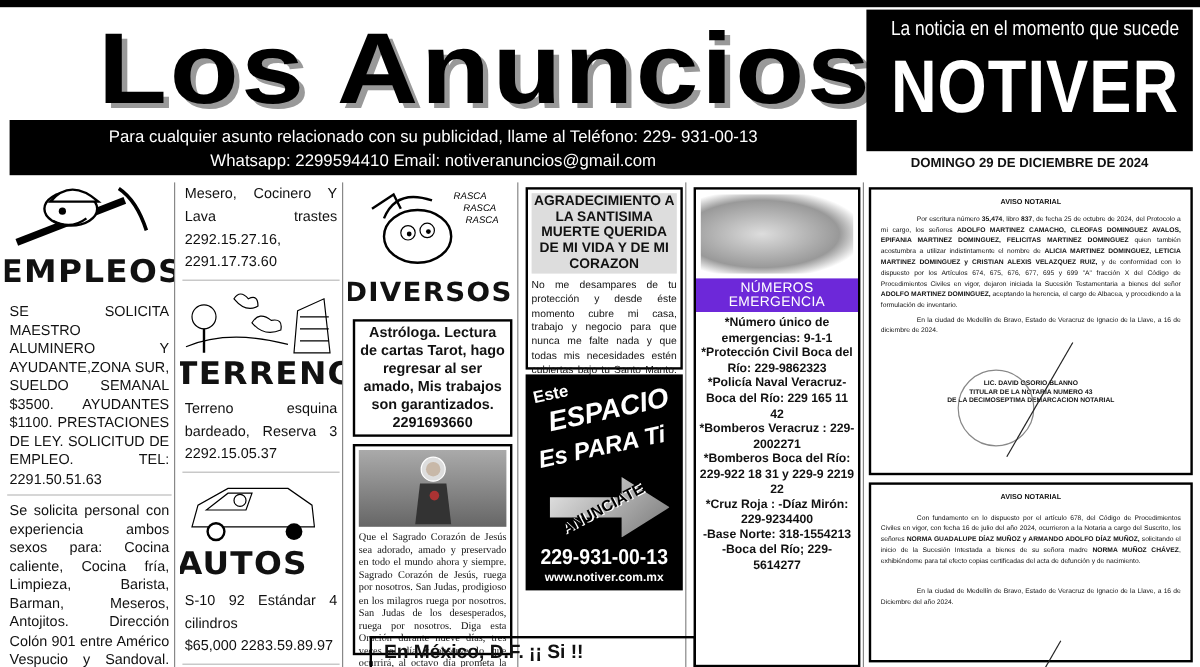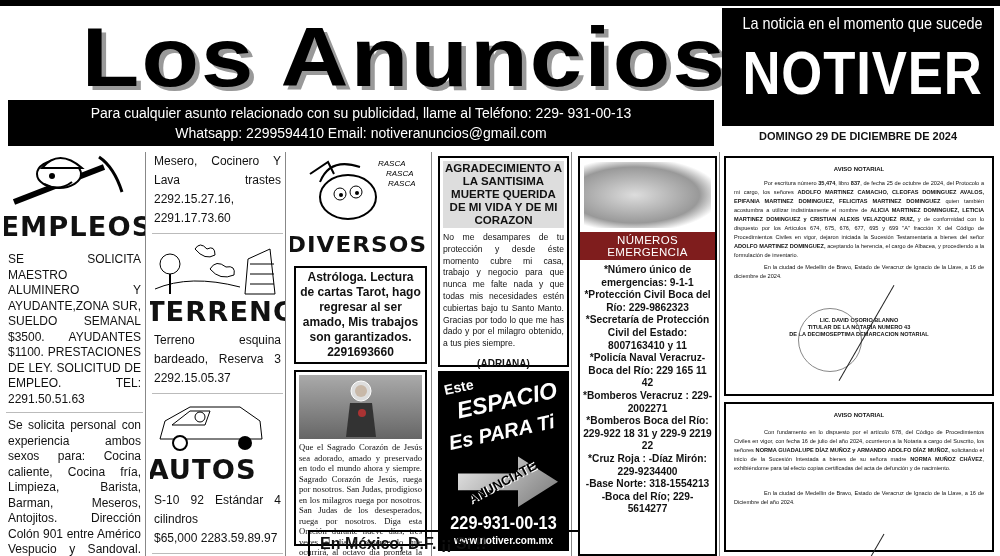--- a/index.html
+++ b/index.html
@@ -21,35 +21,35 @@
   .c6 { left: 722px; width: 274px; border-right: none; }
   .ad-text { font-size: 12px; line-height: 15.5px; text-align: justify; padding: 0 4px; }
   .sep { border-top: 1px solid #bbb; margin: 5px 2px; }
   .cat-img { display: flex; flex-direction: column; align-items: flex-start; }
   .cat-label { font-family: "DejaVu Sans", sans-serif; font-weight: 900; font-size: 26px; letter-spacing: 1px; transform: scaleX(1.05); line-height: 30px; }
   .boxed { border: 2px solid #000; margin: 4px; padding: 2px 3px; text-align: center; font-weight: bold; font-size: 12px; line-height: 15px; }
   .prayer-box { border: 2px solid #000; margin: 6px 4px 0; height: 176px; padding: 3px; }
   .prayer-img { height: 64px; background: linear-gradient(180deg,#aaa,#666); display:flex; justify-content:center; align-items:center; }
   .prayer-text { font-family: "Liberation Serif", serif; font-size: 8.6px; line-height: 10.5px; text-align: justify; margin-top: 3px; }
   .mexico-banner { position: absolute; left: 308px; top: 530px; width: 272px; height: 26px; border: 2px solid #000; border-bottom: none; font-weight: 900; font-size: 16px; line-height: 24px; padding-left: 10px; white-space: nowrap; }
-  .agrad-box { border: 2px solid #000; margin: 4px 2px; padding: 3px; height: 211px; }
+  .agrad-box { border: 2px solid #000; margin: 4px 2px; padding: 3px; height: 152px; }
   .agrad-title { background: #ddd; text-align: center; font-weight: 900; font-size: 11.5px; line-height: 13px; padding: 1px 0; }
   .agrad-text { font-size: 8.6px; line-height: 11.8px; text-align: justify; margin-top: 4px; }
   .agrad-sign { text-align: center; font-weight: bold; font-size: 10px; margin-top: 8px; }
   .promo { margin: 4px 2px; height: 180px; background: #000; color: #fff; text-align: center; position: relative; overflow:hidden; }
   .promo .este { position:absolute; left:6px; top:8px; font-size:14px; font-weight:900; transform: rotate(-12deg); }
   .promo .espacio { position:absolute; left:18px; top:16px; font-size:23px; font-weight:900; font-style: italic; transform: rotate(-12deg); }
   .promo .para { position:absolute; left:4px; top:44px; font-size:20px; font-weight:900; font-style: italic; transform: rotate(-12deg); }
   .promo .arrow { position:absolute; left:20px; top:80px; width:100px; height:56px; background: linear-gradient(135deg,#eee,#777); clip-path: polygon(0 40%, 60% 40%, 60% 10%, 100% 55%, 60% 100%, 60% 70%, 0 70%); }
   .promo .anunciate { position:absolute; left:26px; top:104px; font-size:13px; font-weight:900; color:#000; transform: rotate(-28deg); text-shadow: 1px 1px 0 #fff; }
   .promo .phone { position:absolute; left:0; width:100%; top:142px; font-size:18px; font-weight:900; transform: scaleX(0.9); }
   .promo .web { position:absolute; left:0; width:100%; top:164px; font-size:10px; font-weight:bold; }
   .emerg-box { border: 2px solid #000; margin: 4px 2px; height: 400px; }
   .emerg-img { height: 66px; margin: 4px; background: radial-gradient(ellipse at 40% 50%, #ddd, #999 60%, #fff 80%); }
-  .emerg-title { background: #7f1d1d; color: #fff; text-align: center; font-size: 11.5px; padding: 2px 0; letter-spacing: 0.3px; }
+  .emerg-title { background: #6d28d9; color: #fff; text-align: center; font-size: 11.5px; padding: 2px 0; letter-spacing: 0.3px; }
   .emerg-list { font-size: 10.2px; line-height: 12.6px; text-align: center; font-weight: bold; padding: 4px 2px; }
   .notary { border: 2px solid #000; margin: 4px 2px; padding: 4px 8px; font-size: 5.6px; line-height: 9px; text-align: justify; position: relative; }
   .notary h4 { text-align: center; font-size: 6px; margin: 3px 0 5px; }
   .notary b { font-weight: bold; }
   .notary .indent { text-indent: 30px; }
   .seal { position: absolute; width: 64px; height: 64px; border-radius: 50%; border: 1px solid #888; }
   .signature-line { position: absolute; border-left: 1px solid #222; transform: rotate(30deg); }
   .sig-text { text-align:center; font-weight:bold; font-size: 5.6px; line-height: 7px; }
 </style>
 </head>
@@ -173,21 +173,20 @@
 
 <div class="mexico-banner">En México, D.F. ¡¡ Si !!</div>
 
 <div class="col c5">
   <div class="emerg-box">
     <div class="emerg-img"></div>
     <div class="emerg-title">NÚMEROS EMERGENCIA</div>
     <div class="emerg-list">
       <div>*Número único de emergencias: 9-1-1</div>
       <div>*Protección Civil Boca del Río: 229-9862323</div>
-      <div>*Secretaría de Protección Civil del Estado: 8007163410 y 11</div>
       <div>*Policía Naval Veracruz-Boca del Río: 229 165 11 42</div>
       <div>*Bomberos Veracruz : 229-2002271</div>
       <div>*Bomberos Boca del Río: 229-922 18 31 y 229-9 2219 22</div>
       <div>*Cruz Roja : -Díaz Mirón: 229-9234400</div>
       <div>-Base Norte: 318-1554213</div>
       <div>-Boca del Río; 229-5614277</div>
     </div>
   </div>
 </div>
 

